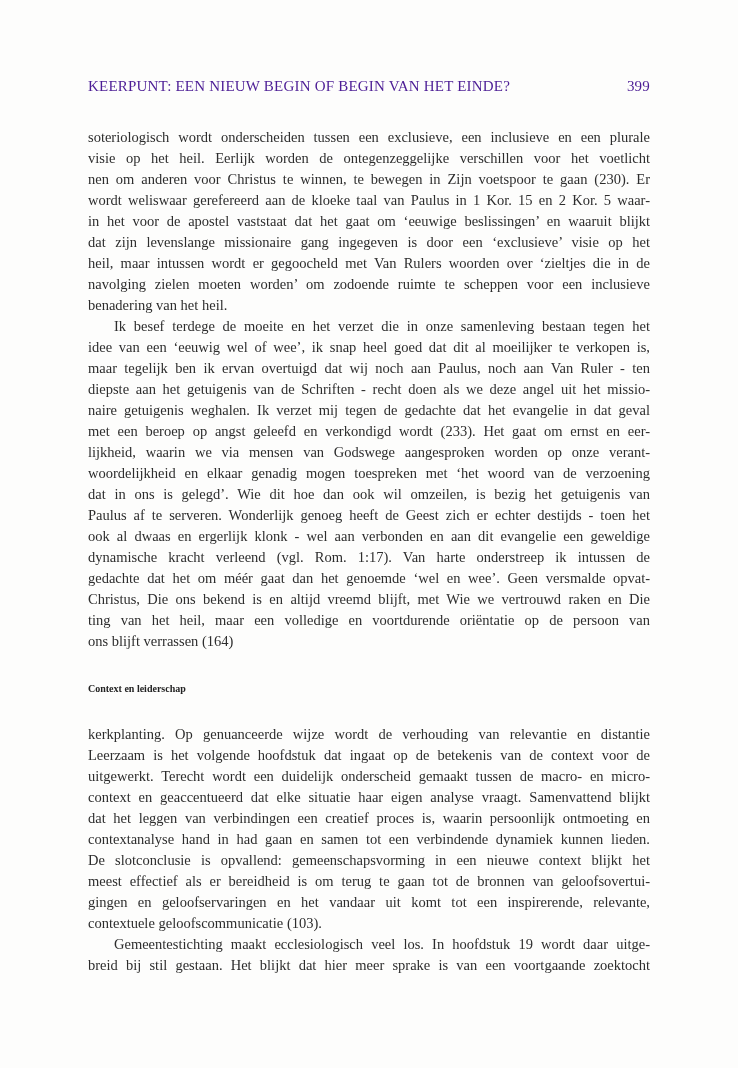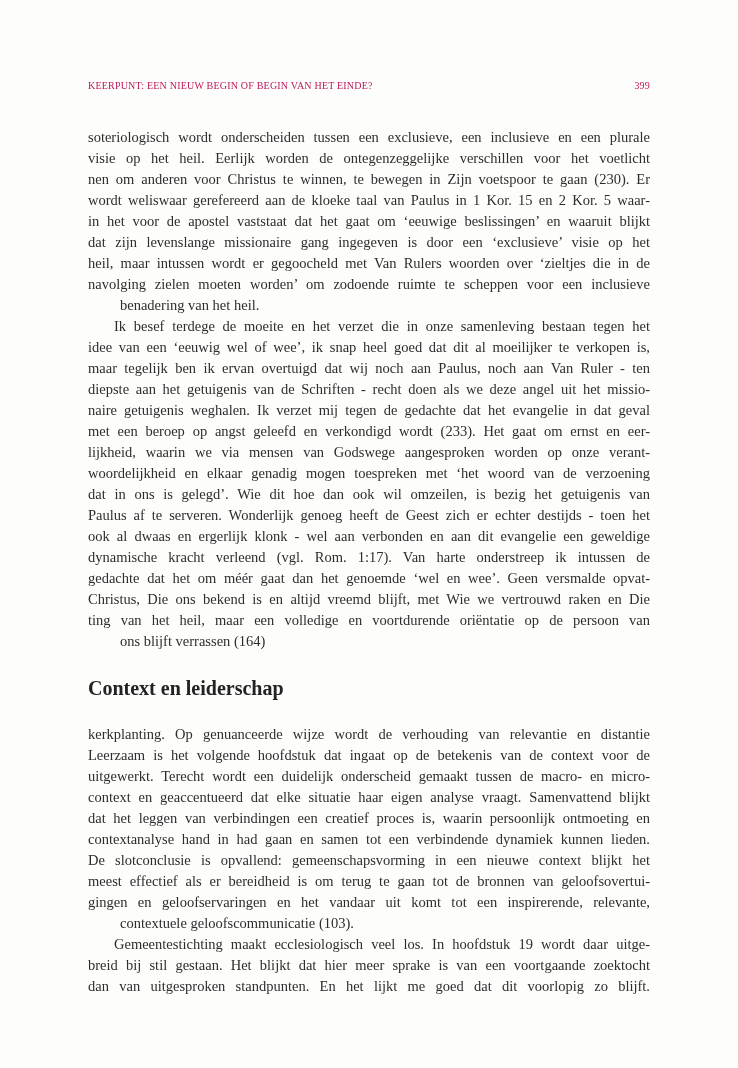--- a/index.html
+++ b/index.html
@@ -19,24 +19,24 @@
   .page-inner {
     position: absolute;
     left: 88px;
     right: 88px;
     top: 78px;
   }
   .running-header {
     display: flex;
     justify-content: space-between;
     align-items: baseline;
-    font-size: 10px;
+    font-size: 15px;
     line-height: 16px;
     letter-spacing: 0.2px;
-    color: #be185d;
+    color: #4c1d95;
   }
   .running-header .title {
     white-space: nowrap;
   }
   .page-body {
     margin-top: 33px;
     font-size: 14.5px;
     line-height: 21px;
   }
   .paragraph {
@@ -44,28 +44,27 @@
   }
   .line {
     text-align: justify;
     text-align-last: justify;
     white-space: nowrap;
     overflow: visible;
   }
   .line.last {
     text-align: right;
     text-align-last: left;
-    margin-left: 32px;
   }
   .line.indent {
     padding-left: 26px;
   }
   .section-heading {
     font-weight: bold;
-    font-size: 20px;
+    font-size: 10px;
     line-height: 21px;
     margin-top: 26px;
     margin-bottom: 25px;
     color: #222222;
   }
 </style>
 </head>
 <body>
 
 <div class="page">
@@ -113,17 +112,16 @@
           <div class="line">dat het leggen van verbindingen een creatief proces is, waarin persoonlijk ontmoeting en</div>
           <div class="line">contextanalyse hand in had gaan en samen tot een verbindende dynamiek kunnen lieden.</div>
           <div class="line">De slotconclusie is opvallend: gemeenschapsvorming in een nieuwe context blijkt het</div>
           <div class="line">meest effectief als er bereidheid is om terug te gaan tot de bronnen van geloofsovertui-</div>
           <div class="line">gingen en geloofservaringen en het vandaar uit komt tot een inspirerende, relevante,</div>
           <div class="line last">contextuele geloofscommunicatie (103).</div>
         </div>
         <div class="paragraph">
           <div class="line indent">Gemeentestichting maakt ecclesiologisch veel los. In hoofdstuk 19 wordt daar uitge-</div>
           <div class="line">breid bij stil gestaan. Het blijkt dat hier meer sprake is van een voortgaande zoektocht</div>
-          <div class="line">dan van uitgesproken standpunten. En het lijkt me goed dat dit voorlopig zo blijft.</div>
         </div>
       </div>
   </div>
 </div>
 
 </body></html>

